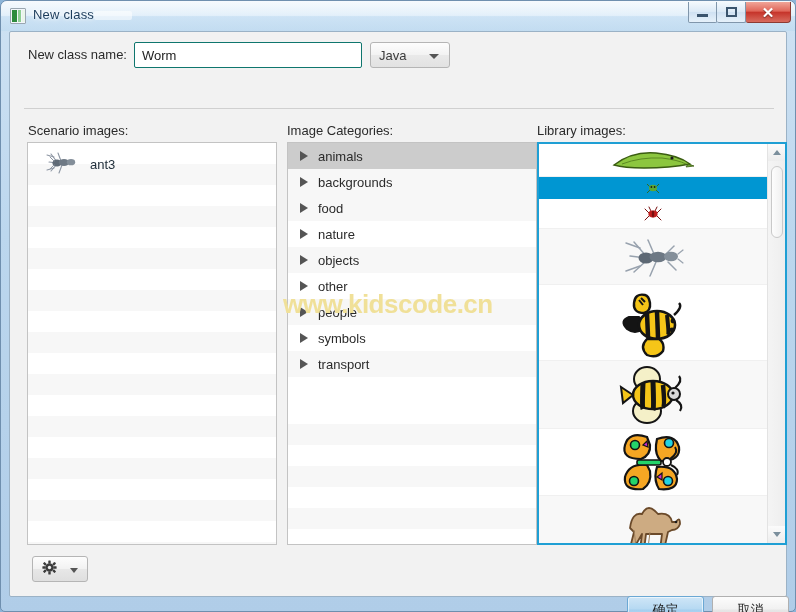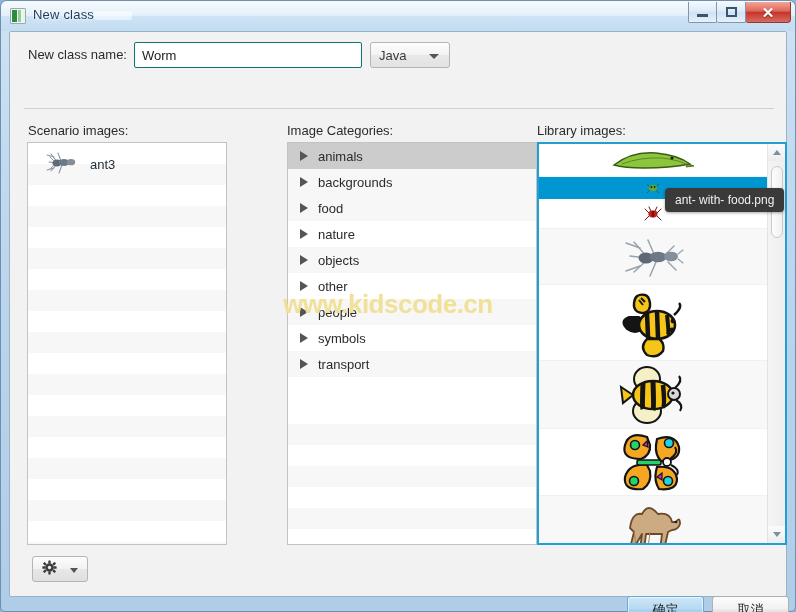--- a/index.html
+++ b/index.html
@@ -109,21 +109,21 @@
   }
   #lbl-scenario { left: 18px; }
   #lbl-categories { left: 277px; }
   #lbl-library { left: 527px; }
 
   
   .listpanel {
     position: absolute; top: 110px; background: #ffffff;
     border: 1px solid #c3c3c3; overflow: hidden;
   }
-  #panel-scenario { left: 17px; width: 200px; height: 403px; text-align: right; }
+  #panel-scenario { left: 17px; width: 250px; height: 403px; text-align: right; }
   #panel-categories { left: 277px; width: 250px; height: 403px; }
   #panel-library {
     left: 527px; width: 250px; height: 403px;
     border: 2px solid #1f9fd4; background: #ffffff;
   }
 
   .stripes { position: absolute; left: 0; top: 0; width: 100%; height: 100%; }
   .stripe-row { width: 100%; height: 21px; }
   .stripe-row.odd { background: #ffffff; }
   .stripe-row.even { background: #f7f7f7; }
@@ -512,21 +512,20 @@
         <div id="sb-up">
           <span class="sb-arrow-up"></span>
         </div>
         <div id="sb-thumb"></div>
         <div id="sb-down">
           <span class="sb-arrow-down"></span>
         </div>
       </div>
     </div>
 
-    <div id="tooltip">ant- with- food.png</div>
 
     <div id="gear-button">
       <span class="gear">
         <svg width="15" height="15" viewBox="0 0 15 15">
           <g fill="#3c3c3c">
             <rect x="6.3" y="0.4" width="2.4" height="3.2" rx="0.5"></rect>
             <rect x="6.3" y="11.4" width="2.4" height="3.2" rx="0.5"></rect>
             <rect x="0.4" y="6.3" width="3.2" height="2.4" rx="0.5"></rect>
             <rect x="11.4" y="6.3" width="3.2" height="2.4" rx="0.5"></rect>
             <rect x="1.6" y="2.2" width="2.4" height="3.2" rx="0.5" transform="rotate(-45 2.8 3.8)"></rect>

